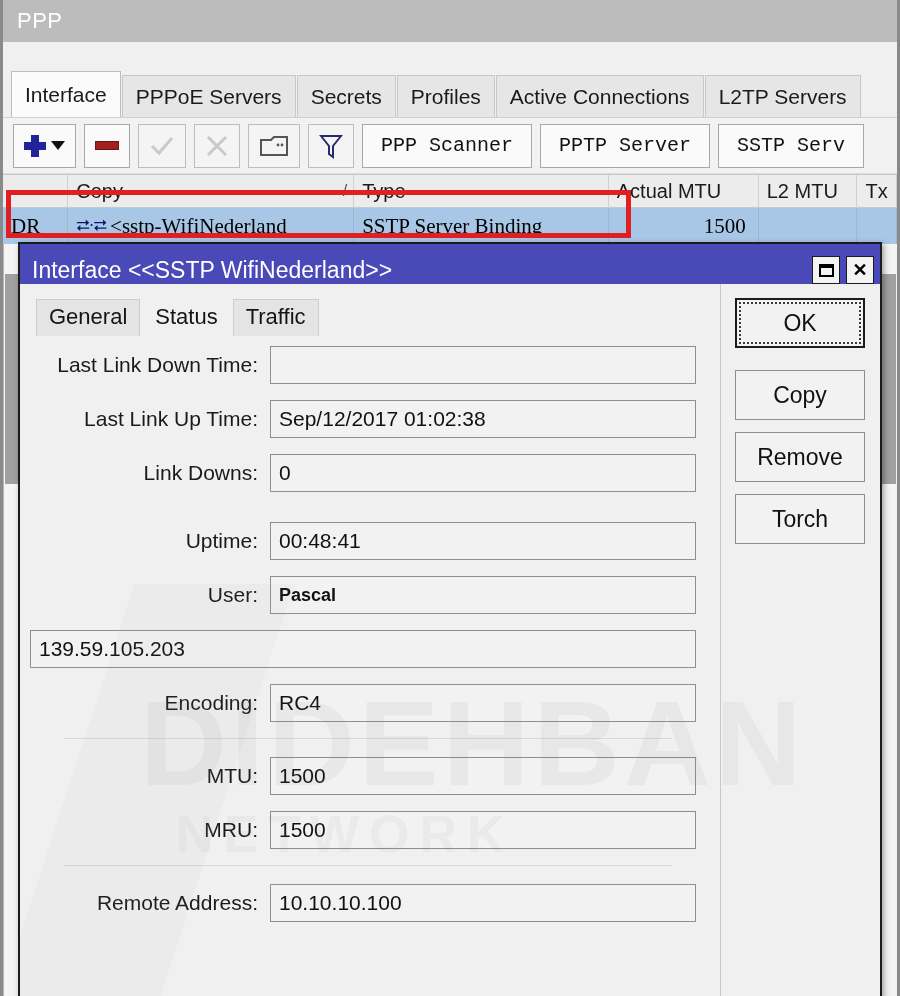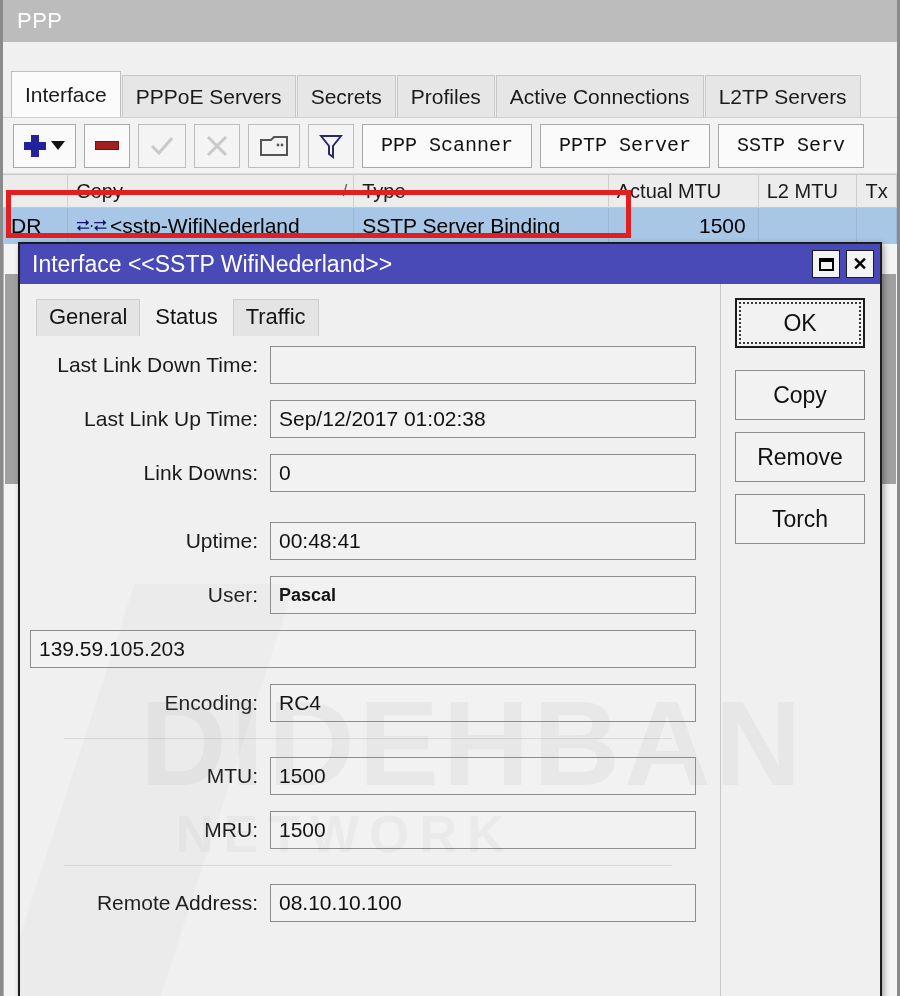--- a/index.html
+++ b/index.html
@@ -162,20 +162,21 @@
   }
   .td {
     height: 36px;
     display: flex;
     align-items: center;
     padding-left: 8px;
     box-sizing: border-box;
     overflow: hidden;
     white-space: nowrap;
     border-right: 1px solid #9ab7d6;
+    font-family: Liberation Serif, serif;
   }
   .td.num { justify-content: flex-end; padding-right: 12px; }
   .arrows { color: #14146e; font-size: 17px; margin-right: 4px; letter-spacing:-1px;}
 
   .row2 {
     height: 8px;
     background: #f7f7f7;
     border-bottom: 2px solid #2b3f8c;
   }
 
@@ -223,21 +224,21 @@
     background: #f0f0f0;
     border: 2px solid #1c1c1c;
     box-sizing: border-box;
     z-index: 20;
     box-shadow: 2px 2px 6px rgba(0,0,0,0.35);
   }
   .dlg-title {
     height: 40px;
     background: #4949b8;
     display: flex;
-    align-items: center;
+    align-items: flex-end;
     padding: 0 6px 0 12px;
     box-sizing: border-box;
   }
   .dlg-title-text {
     color: #ffffff;
     font-size: 23px;
     white-space: nowrap;
   }
   .dlg-title-btns { margin-left: auto; display: flex; gap: 6px; }
   .tbtn-sq {
@@ -577,21 +578,21 @@
               </div>
               <div class="frow">
                 <div class="flabel">MRU:</div>
                 <div class="finput">1500</div>
               </div>
             </div>
           <div class="sep"></div>
           <div id="grp4">
               <div class="frow">
                 <div class="flabel">Remote Address:</div>
-                <div class="finput">08.10.10.100</div>
+                <div class="finput">10.10.10.100</div>
               </div>
             </div>
         </div>
       </div>
 
       <div class="dlg-right" id="dlg-buttons">
           <div class="dbtn default">OK</div>
           <div class="dbtn">Copy</div>
           <div class="dbtn">Remove</div>
           <div class="dbtn">Torch</div>

